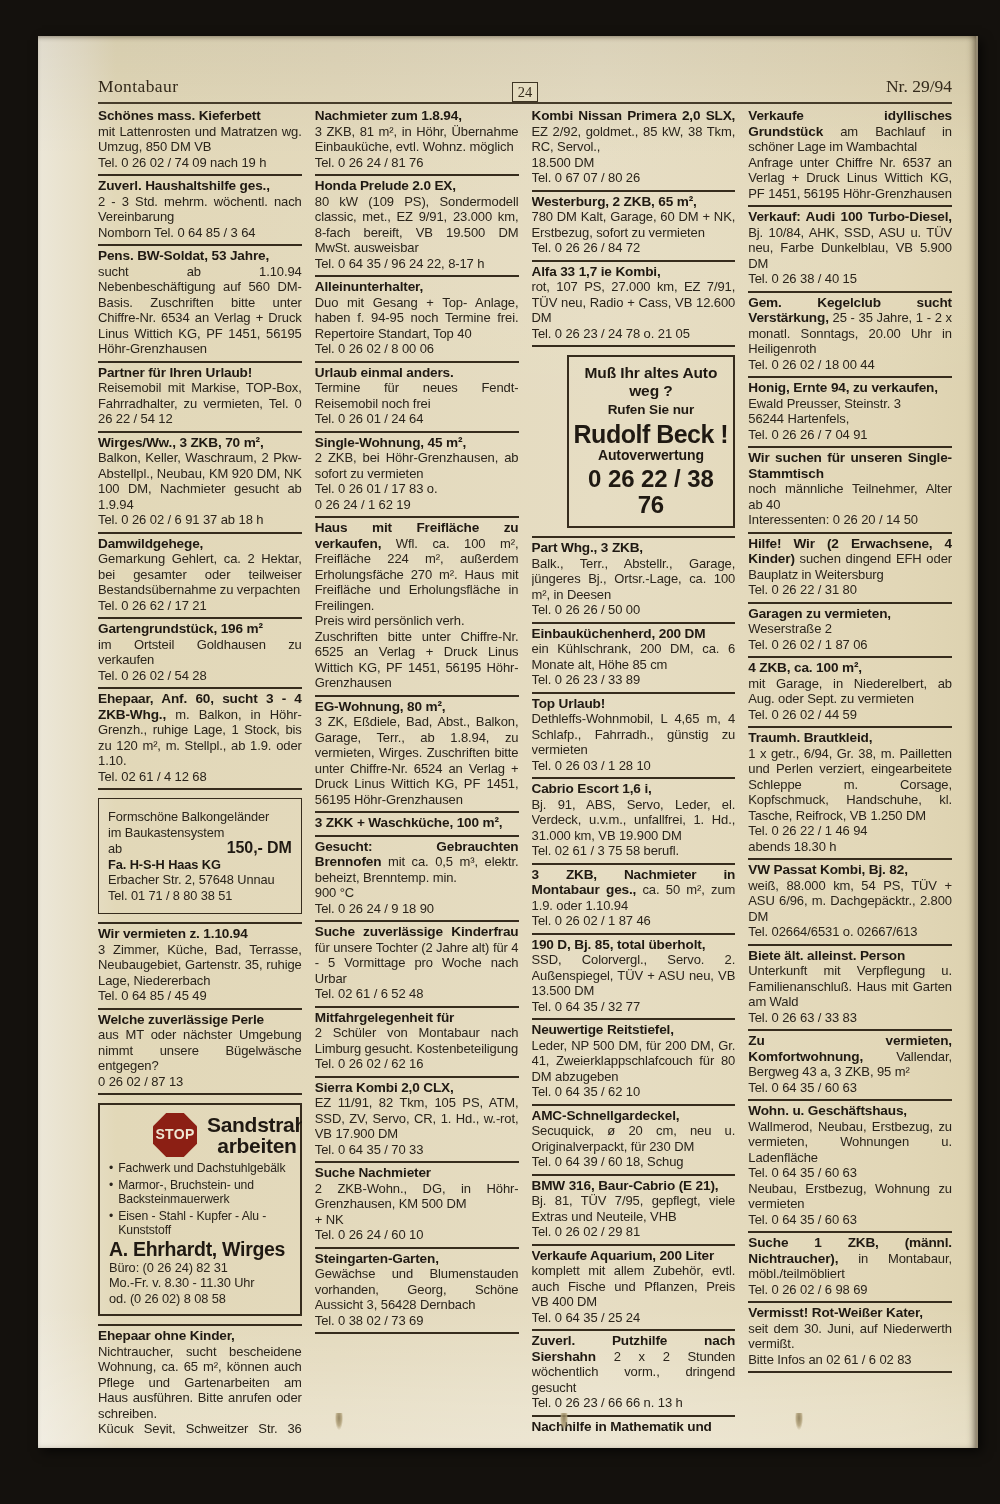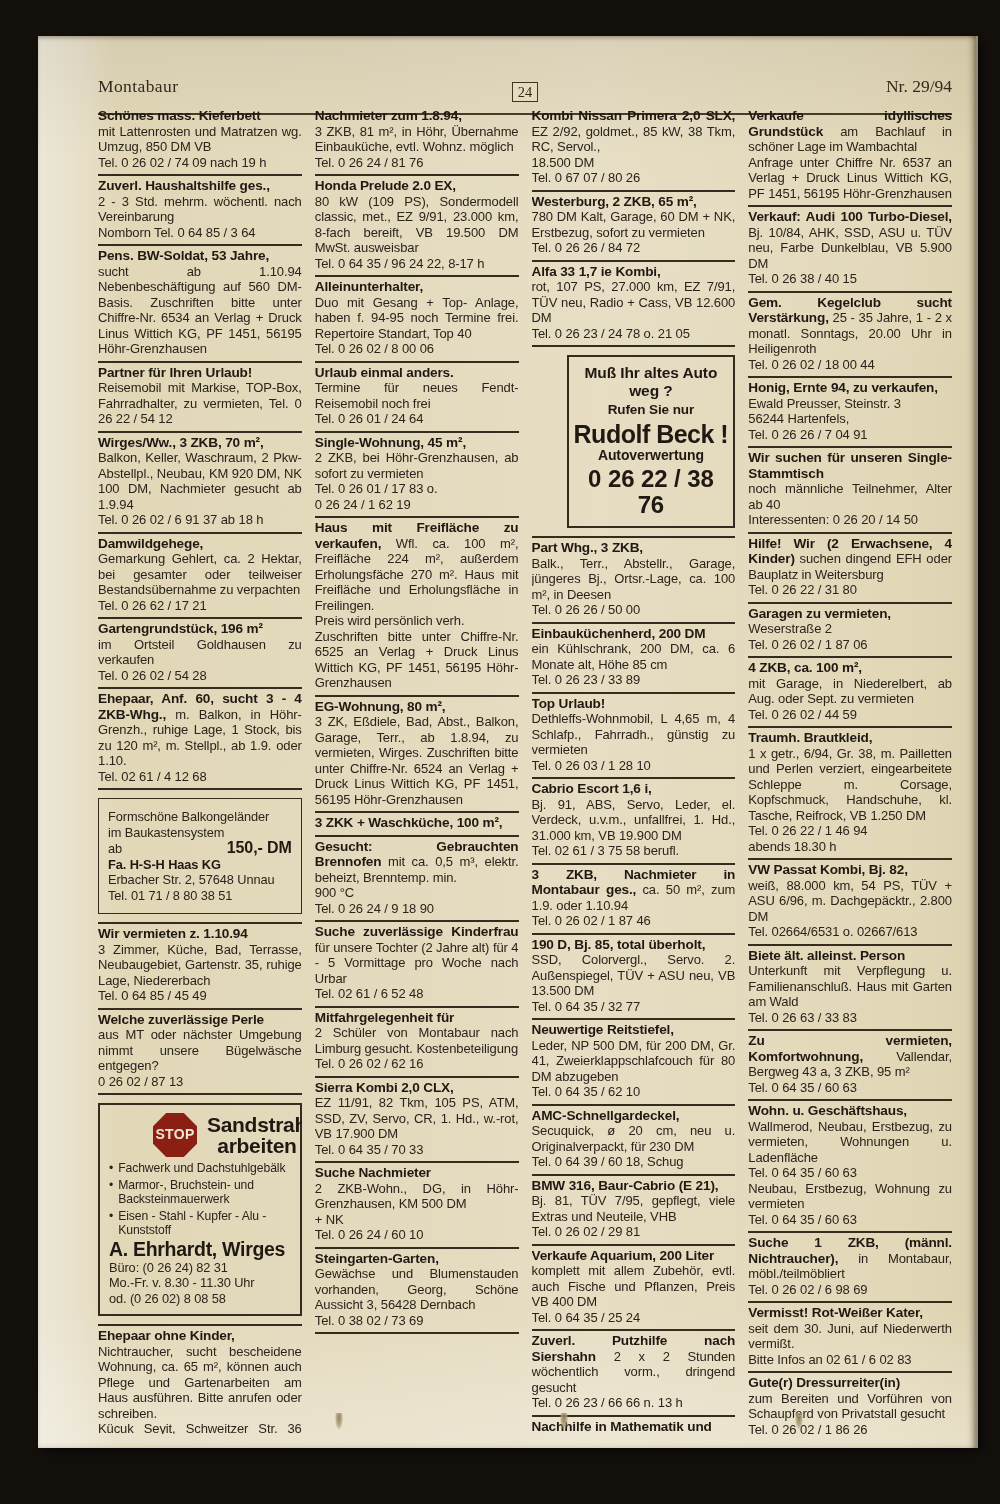--- a/index.html
+++ b/index.html
@@ -14,21 +14,21 @@
     position:absolute;left:38px;top:36px;width:938px;height:1412px;
     color:var(--ink);
     background:
       radial-gradient(ellipse 900px 300px at 70% 15%, rgba(255,255,255,.06), transparent 60%),
       linear-gradient(180deg, rgba(0,0,0,.05), transparent 120px, transparent 1270px, rgba(255,255,255,.22) 1370px, rgba(255,255,255,.28)),
       linear-gradient(90deg, #ece7d8 0px, #e7dfc8 45px, #e2d8b8 78px, #e3d9bc 300px, #e6ddc3 560px, #e2d7b7 860px, #ddd2b0 100%);
     border-right:2px solid #958a73;
     box-shadow: inset -5px 0 7px -3px rgba(40,30,15,.55), inset 0 3px 5px -2px rgba(40,30,15,.35), 4px 4px 10px rgba(0,0,0,.6);
   }
   
-  .header{display:flex;align-items:flex-end;margin:40px 24px 0 60px;padding:0 0 16px;
+  .header{display:flex;align-items:flex-end;margin:40px 24px 0 60px;padding:0 0 5px;
           border-bottom:2px solid #463c2a;font-family:"Liberation Serif",serif;color:#342a1b;justify-content:flex-end;}
   .h-left{flex:1;font-size:17.5px;letter-spacing:.4px;}
   .h-center{flex:0 0 auto;}
   .pagebox{display:inline-block;border:1.5px solid #3e3524;padding:0 5px;font-size:14.5px;
            line-height:18px;transform:translateY(5px);background:#e5dcc0;}
   .h-right{flex:1;text-align:right;font-size:17.5px;}
   
   .columns{position:absolute;left:60px;right:24px;top:70px;bottom:14px;
            display:grid;grid-template-columns:repeat(4,1fr);column-gap:13px;overflow:hidden;}
   .col{overflow:hidden;}
@@ -293,22 +293,19 @@
           <div class="ad"><span class="hd">Wohn. u. Geschäftshaus,
 </span><span class="tx">Wallmerod, Neubau, Erstbezug, zu vermieten, Wohnungen u. Ladenfläche
 Tel. 0 64 35 / 60 63
 Neubau, Erstbezug, Wohnung zu vermieten
 Tel. 0 64 35 / 60 63</span></div>
           <div class="ad"><span class="hd">Suche 1 ZKB, (männl. Nichtraucher),</span><span class="tx"> in Montabaur, möbl./teilmöbliert
 Tel. 0 26 02 / 6 98 69</span></div>
           <div class="ad"><span class="hd">Vermisst! Rot-Weißer Kater,
 </span><span class="tx">seit dem 30. Juni, auf Niederwerth vermißt.
 Bitte Infos an 02 61 / 6 02 83</span></div>
-          <div class="ad"><span class="hd">Gute(r) Dressurreiter(in)
-</span><span class="tx">zum Bereiten und Vorführen von Schaupferd von Privatstall gesucht
-Tel. 0 26 02 / 1 86 26</span></div>
         </div>
       </div>
     <div class="tear t1"></div>
     <div class="tear t2"></div>
     <div class="tear t3"></div>
   </div>
 </div>
 
 </body></html>

